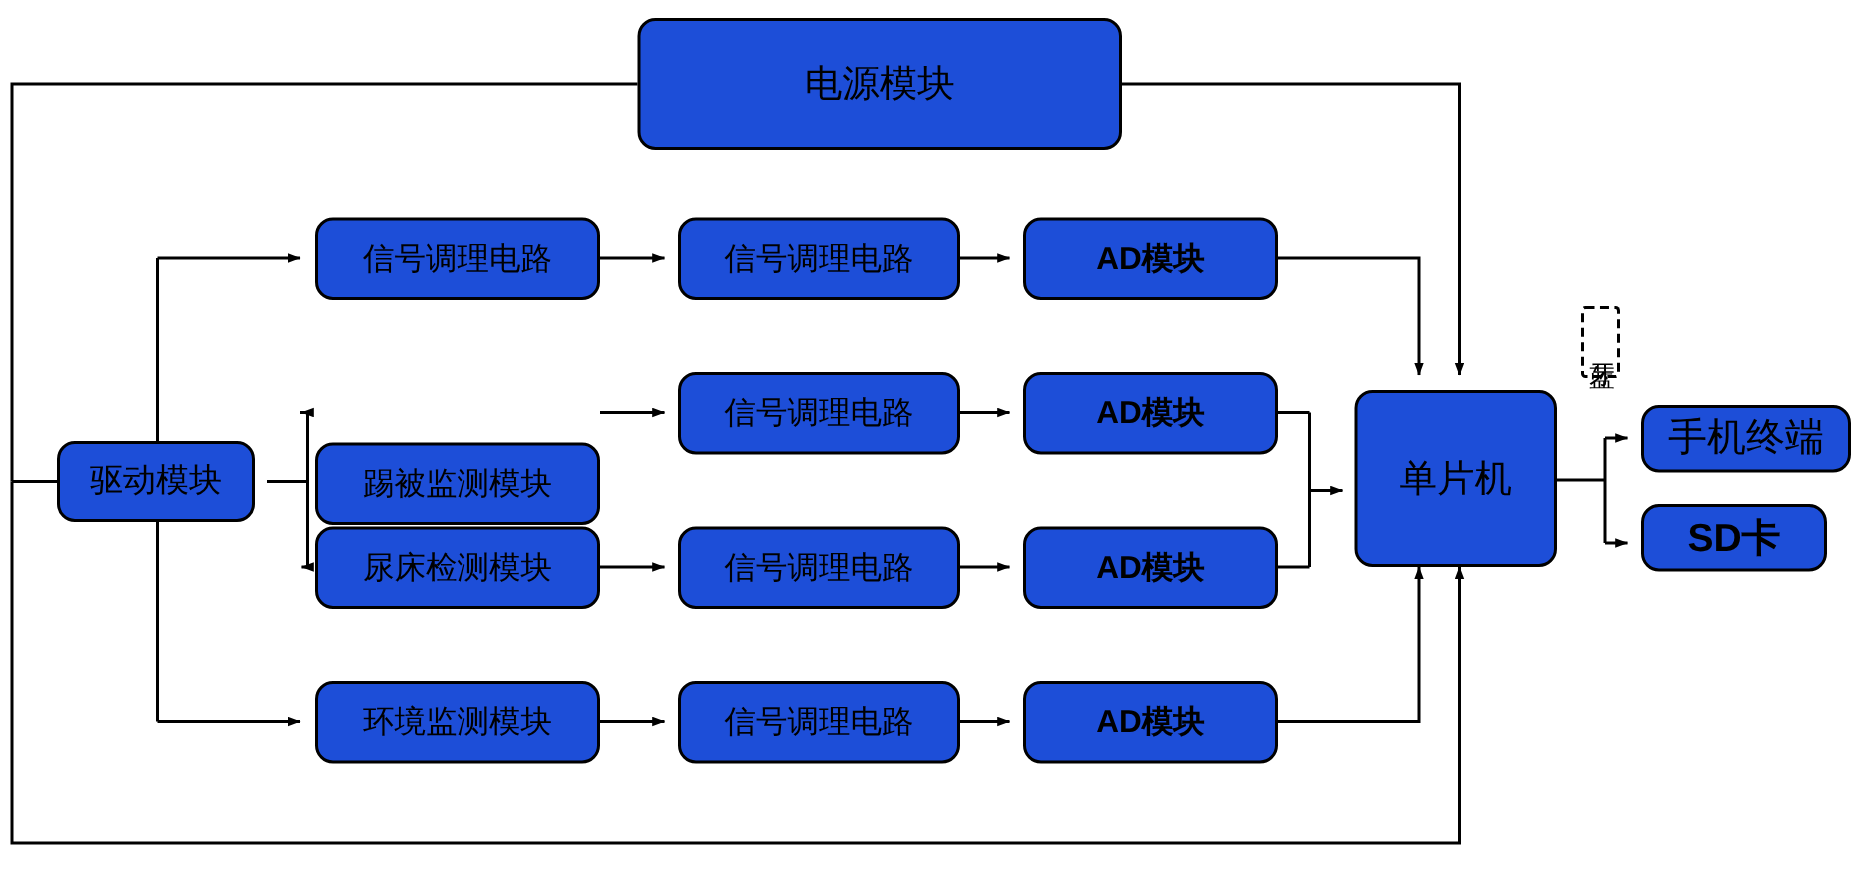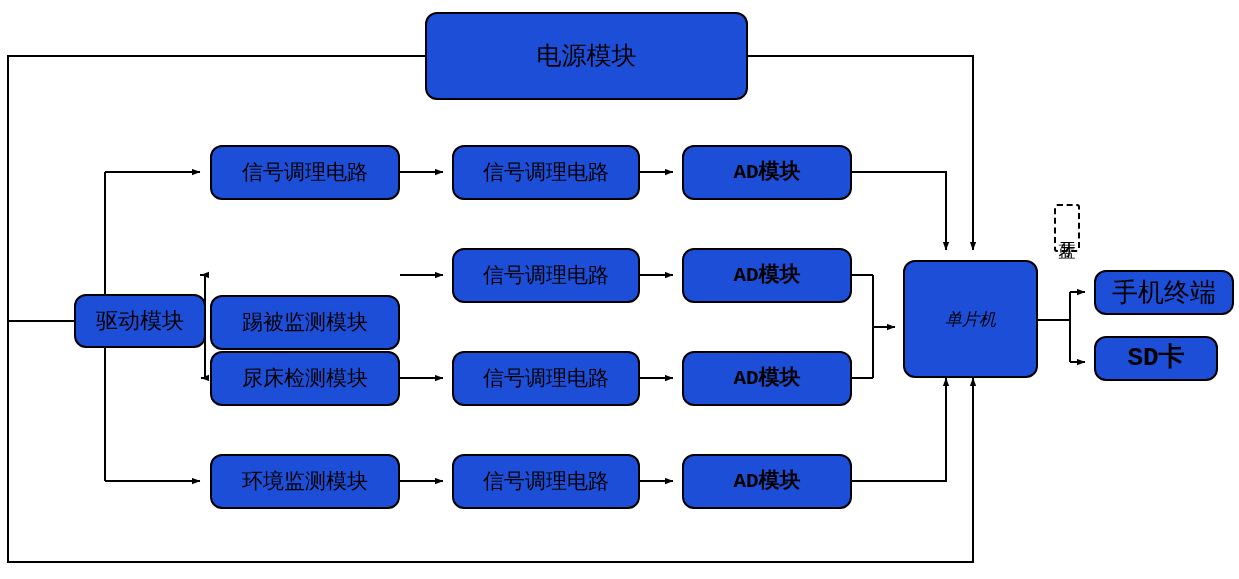--- a/index.html
+++ b/index.html
@@ -32,27 +32,27 @@
     text-align:center;
     color:#000000;
     line-height:1.1;
     z-index:2;
   }
   .node-label{
     display:block;
     white-space:nowrap;
   }
   .lbl-cn{font-family:"DejaVu Serif","Liberation Serif",serif;}
-  .lbl-mixed{font-family:Liberation Mono, monospace;font-weight:bold;}
+  .lbl-mixed{font-family:Liberation Sans, sans-serif;font-weight:bold;}
   .n-power{font-size:25px;}
   .n-drive{font-size:22px;}
   .n-sensor{font-size:21px;}
   .n-signal{font-size:21px;}
   .n-ad{font-size:21px;}
-  .n-mcu{font-size:17px;font-style:italic;}
+  .n-mcu{font-size:25px;}
   .n-out{font-size:26px;}
   .bt-tag{
     position:absolute;
     box-sizing:border-box;
     border:2px dashed #000000;
     border-radius:3px;
     background:#ffffff;
     display:flex;
     align-items:center;
     justify-content:center;
@@ -123,21 +123,21 @@
       <path d="M1070,292 L1070,362"></path>
       <path d="M1070,292 L1085,292" marker-end="url(#arrow)"></path>
       <path d="M1070,362 L1085,362" marker-end="url(#arrow)"></path>
     </g>
   </svg>
 
   <div class="node n-power" style="left:425px;top:12px;width:323px;height:88px;">
     <span class="node-label lbl-cn">电源模块</span>
   </div>
 
-  <div class="node n-drive" style="left:38px;top:294px;width:132px;height:54px;margin-left:36px;">
+  <div class="node n-drive" style="left:38px;top:294px;width:132px;height:54px;">
     <span class="node-label lbl-cn">驱动模块</span>
   </div>
 
   <div class="node n-sensor" style="left:210px;top:145px;width:190px;height:55px;">
     <span class="node-label lbl-cn">信号调理电路</span>
   </div>
   <div class="node n-signal" style="left:452px;top:145px;width:188px;height:55px;">
     <span class="node-label lbl-cn">信号调理电路</span>
   </div>
   <div class="node n-ad" style="left:682px;top:145px;width:170px;height:55px;">

